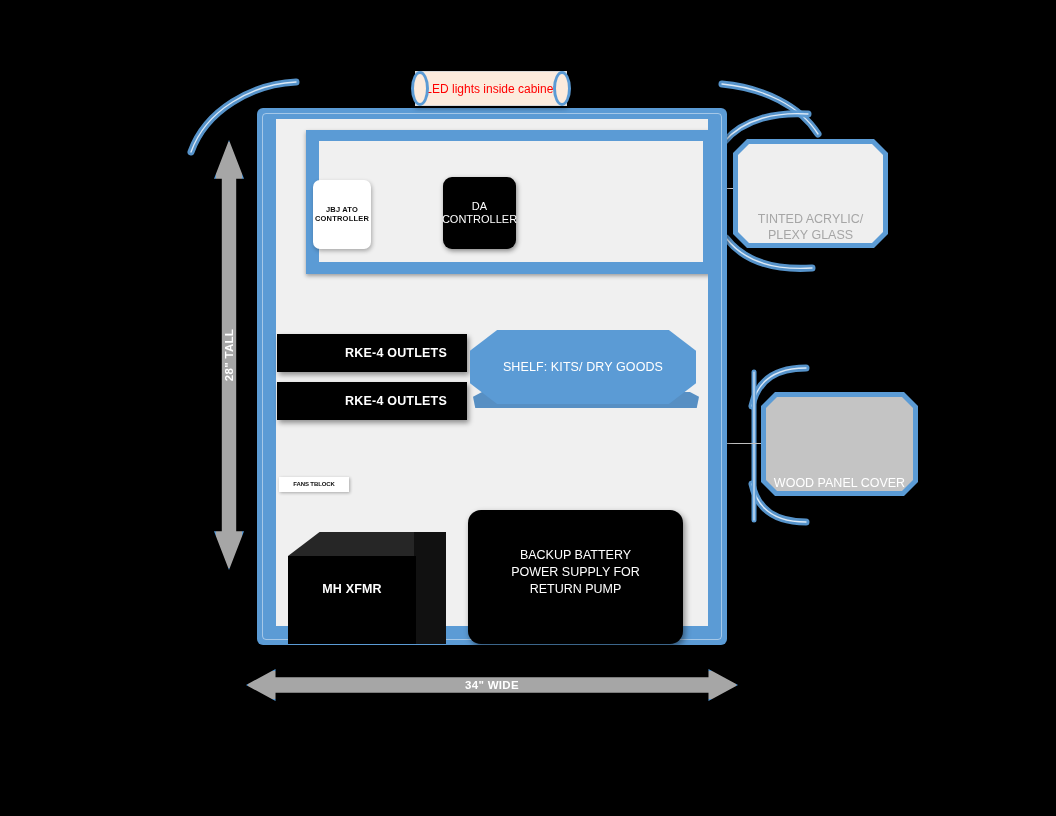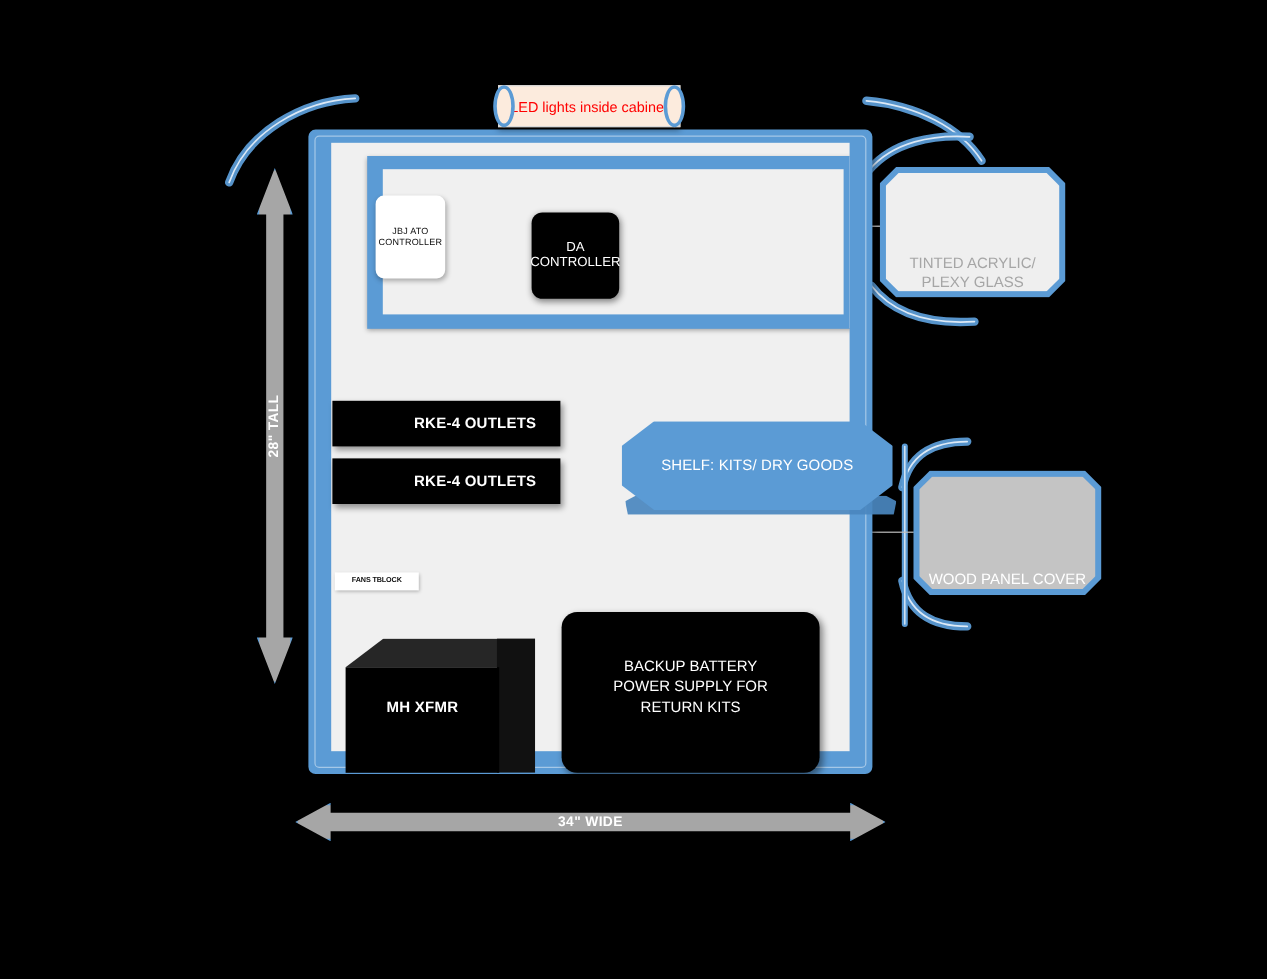--- a/index.html
+++ b/index.html
@@ -71,27 +71,27 @@
   .box-lbl {
     position: absolute;
     display: flex;
     align-items: center;
     justify-content: center;
     text-align: center;
     line-height: 1.18;
   }
 
   #jbj-ato {
-    left: 313px; top: 163px;
+    left: 313px; top: 180px;
     width: 58px; height: 69px;
     background: #FFFFFF;
     border-radius: 7px;
     color: #0D0D0D;
     font-size: 7.5px;
-    font-weight: normal;
+    font-weight: bold;
     letter-spacing: 0.2px;
     box-shadow: 1px 2px 4px rgba(0,0,0,0.30);
   }
   #da-controller {
     left: 443px; top: 177px;
     width: 73px; height: 72px;
     background: #000000;
     border-radius: 9px;
     color: #FFFFFF;
     font-size: 11px;
@@ -115,21 +115,21 @@
     width: 70px; height: 15px;
     background: #FFFFFF;
     color: #0D0D0D;
     font-size: 6px;
     font-weight: bold;
     letter-spacing: -0.1px;
     box-shadow: 1px 1px 3px rgba(0,0,0,0.30);
   }
 
   
-  #shelf-wrap { position: absolute; left: 470px; top: 351px; width: 228px; height: 82px; margin-left: 48px; }
+  #shelf-wrap { position: absolute; left: 470px; top: 330px; width: 228px; height: 82px; }
   #shelf-shadow {
     position: absolute; left: 3px; top: 62px; width: 226px; height: 16px;
     background: #4A87BF;
     clip-path: polygon(0 30%, 4% 0, 96% 0, 100% 30%, 99% 100%, 1% 100%);
     opacity: 0.92;
   }
   #shelf-oct {
     position: absolute; left: 0; top: 0; width: 226px; height: 74px;
     background: #5B9BD5;
     clip-path: polygon(12% 0, 88% 0, 100% 28%, 100% 72%, 88% 100%, 12% 100%, 0 72%, 0 28%);
@@ -352,21 +352,21 @@
     <div id="mh-side"></div>
     <div id="mh-front">
       <span>MH XFMR</span>
     </div>
   </div>
 
   <div class="box-lbl" id="backup-battery">
     <div style="width:100%;">
       <div>BACKUP BATTERY</div>
       <div>POWER SUPPLY FOR</div>
-      <div>RETURN KITS</div>
+      <div>RETURN PUMP</div>
     </div>
   </div>
 
   <div id="led-banner">
     <div id="led-face">
       <span>LED lights inside cabinet</span>
     </div>
     <div class="led-curl" id="led-curl-l"></div>
     <div class="led-curl" id="led-curl-r"></div>
   </div>

